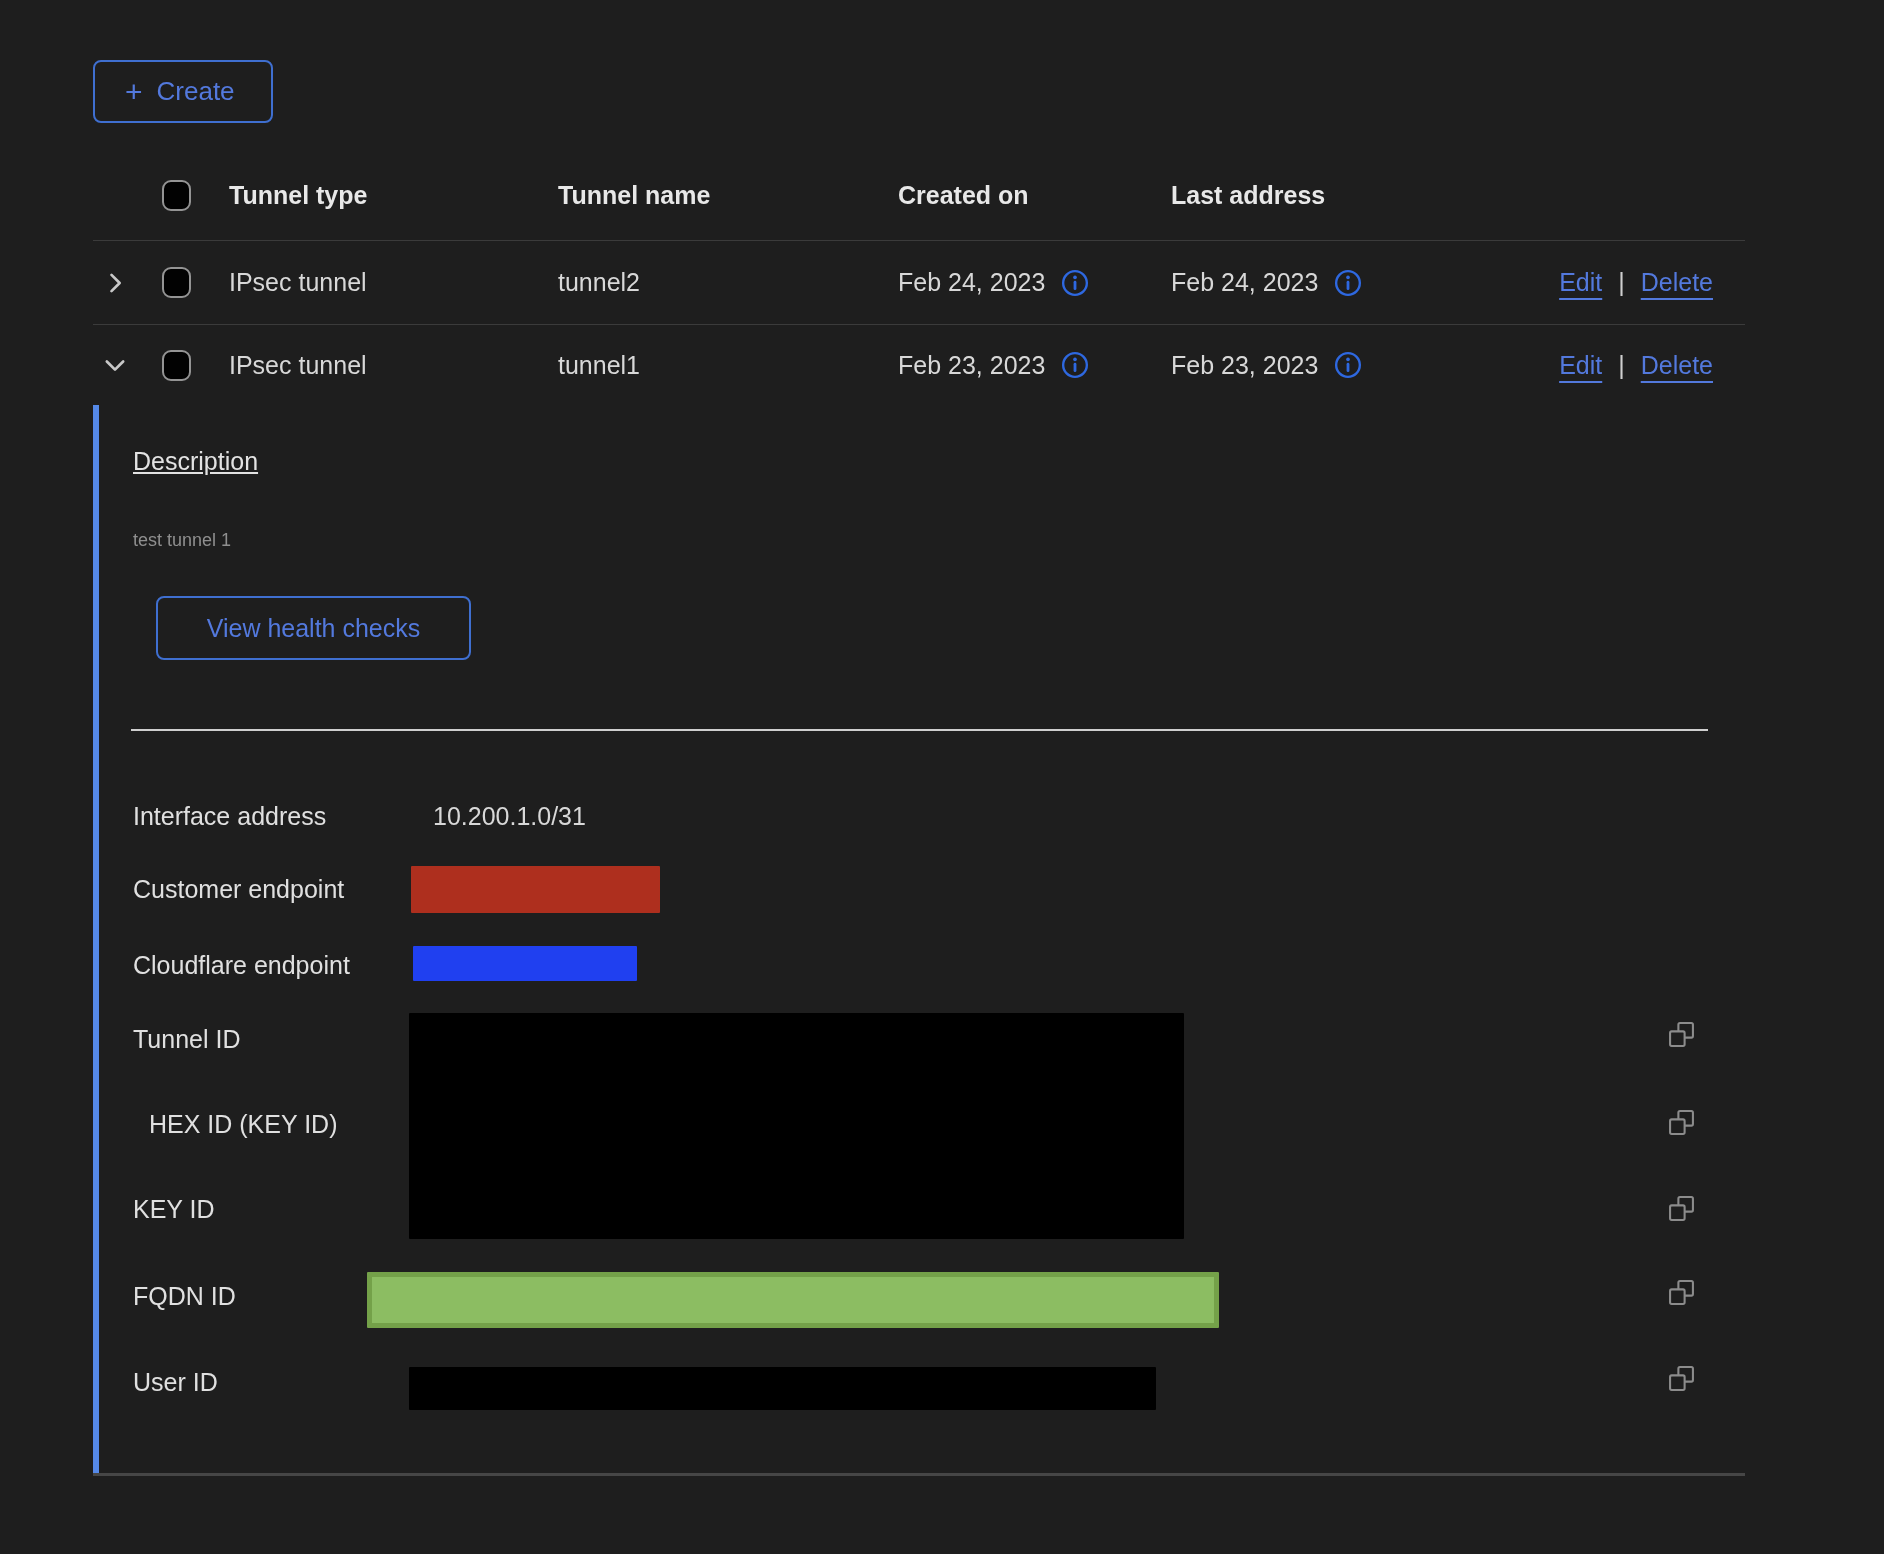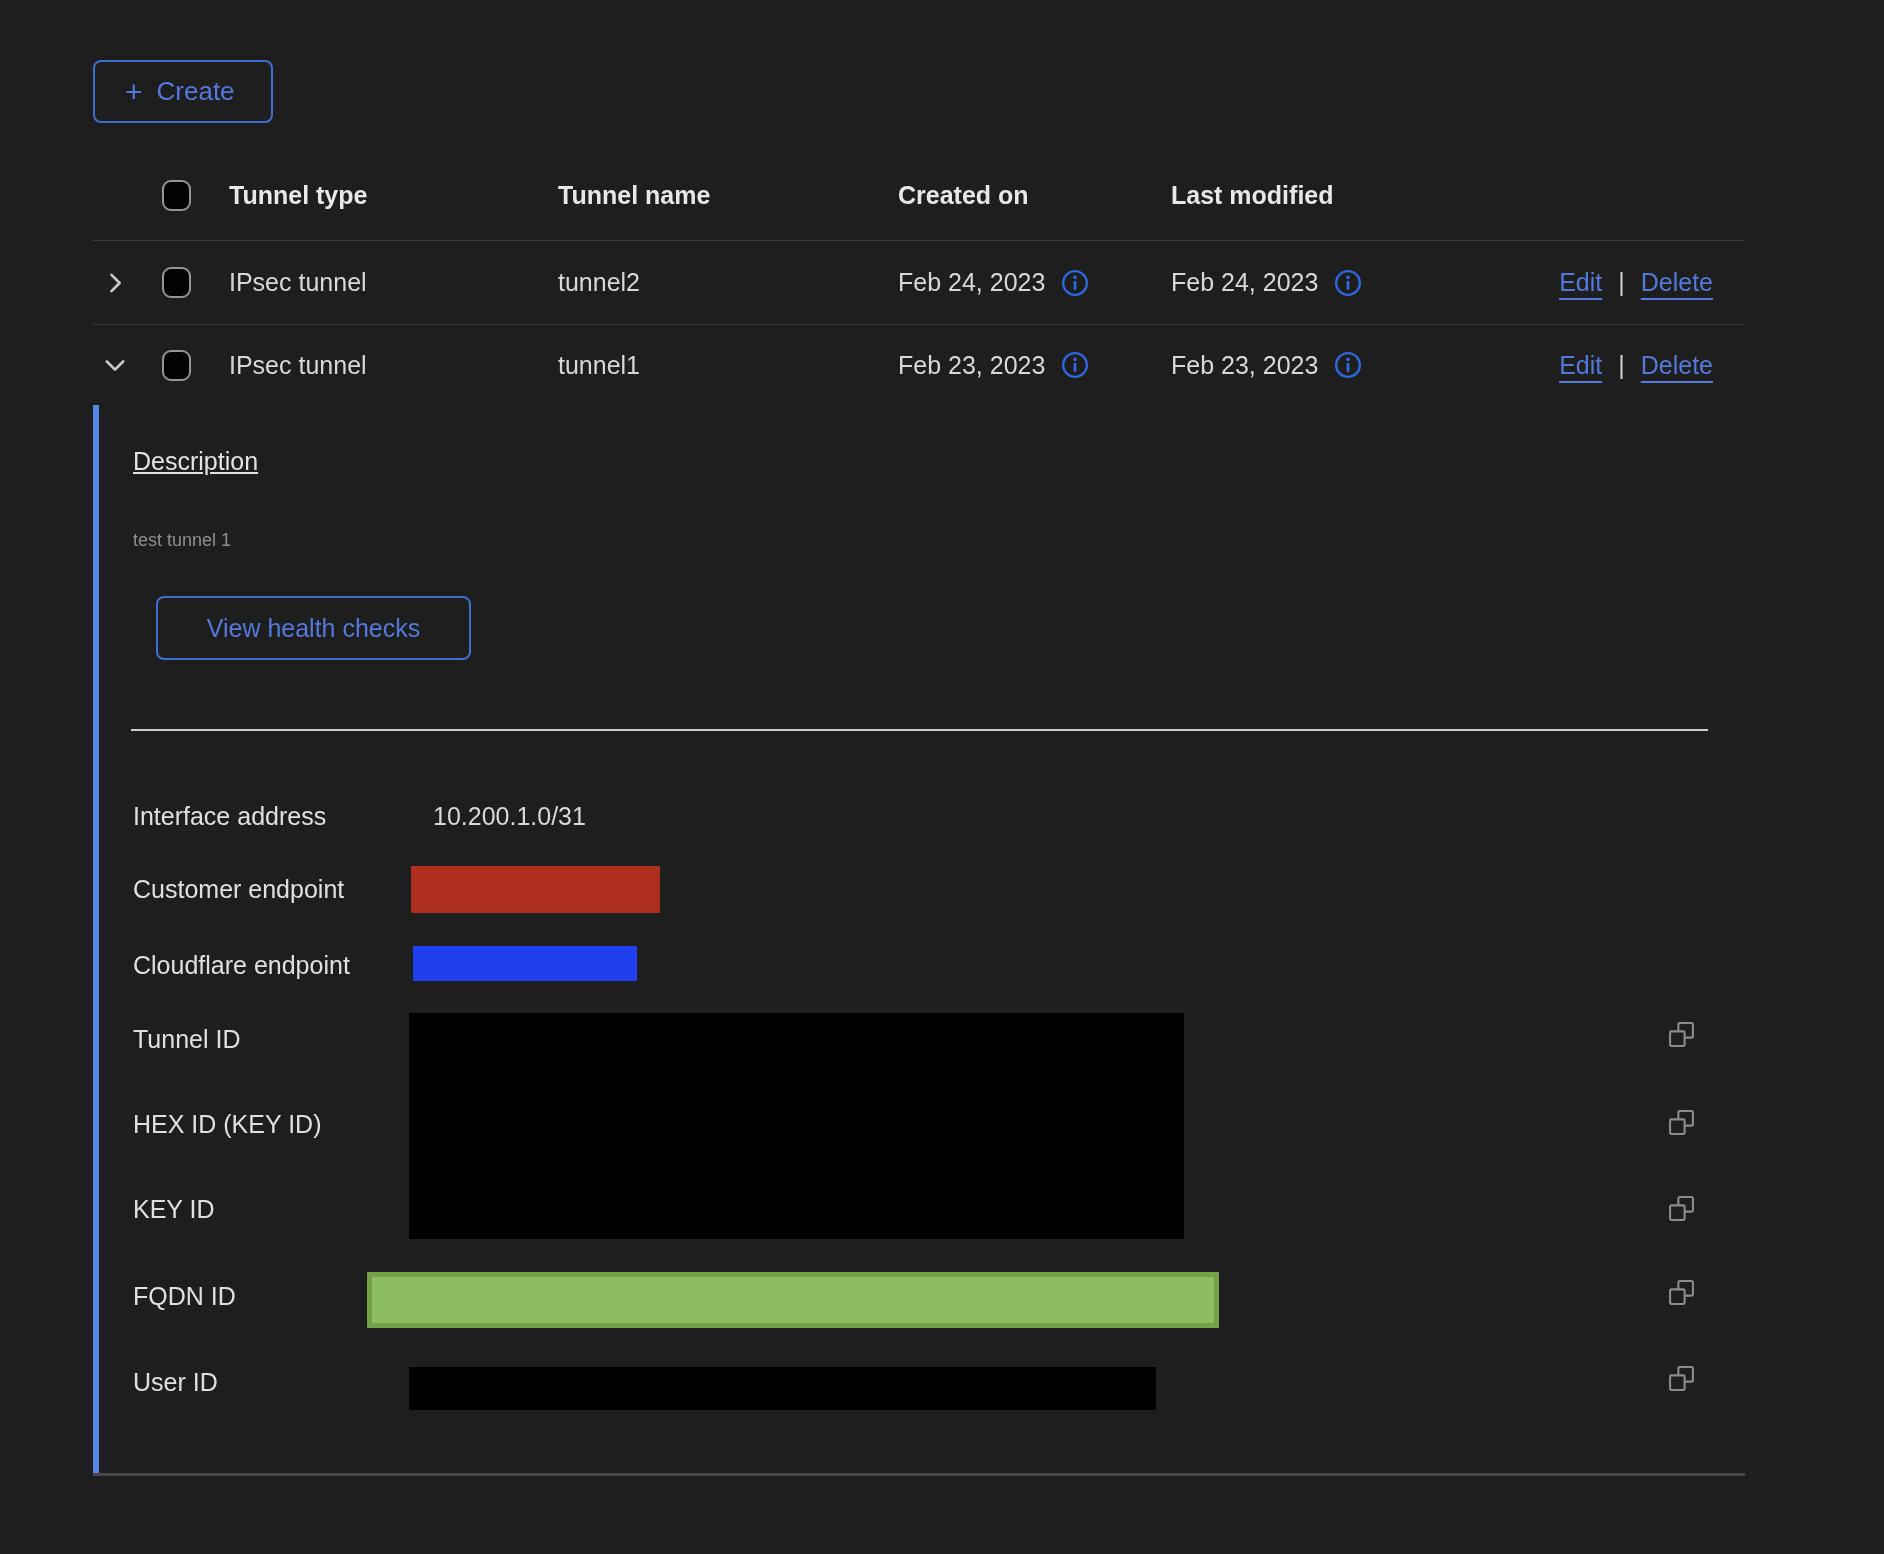--- a/index.html
+++ b/index.html
@@ -119,21 +119,21 @@
   <div class="table">
 
     <div class="thead">
       <div class="c-exp"></div>
       <div class="c-chk">
           <div class="checkbox"></div>
         </div>
       <div class="c-type">Tunnel type</div>
       <div class="c-name">Tunnel name</div>
       <div class="c-created">Created on</div>
-      <div class="c-mod">Last modified</div>
+      <div class="c-mod">Last address</div>
       <div class="c-actions"></div>
     </div>
 
     <div class="trow r0">
       <div class="c-exp">
         <button class="exp-btn">
           <svg width="28" height="28" viewBox="0 0 24 24" fill="none" stroke="#c8c8c8" stroke-width="2.3" stroke-linecap="round" stroke-linejoin="round">
               <polyline points="9,5 16,12 9,19"></polyline>
             </svg>
         </button>
@@ -203,21 +203,21 @@
       <div class="abs lbl" style="left:34px;top:397px;">Interface address</div>
       <div class="abs val" style="left:334px;top:397px;">10.200.1.0/31</div>
 
       <div class="abs lbl" style="left:34px;top:470px;">Customer endpoint</div>
       <div class="abs redact redact-red"></div>
 
       <div class="abs lbl" style="left:34px;top:546px;">Cloudflare endpoint</div>
       <div class="abs redact redact-blue"></div>
 
       <div class="abs lbl" style="left:34px;top:620px;">Tunnel ID</div>
-      <div class="abs lbl" style="left:34px;top:705px;">HEX ID (KEY ID)</div>
+      <div class="abs lbl" style="left:50px;top:705px;">HEX ID (KEY ID)</div>
       <div class="abs lbl" style="left:34px;top:790px;">KEY ID</div>
       <div class="abs redact redact-ids"></div>
 
       <button class="abs copy-btn copy-1">
         <svg width="27" height="27" viewBox="0 0 26 26">
             <use href="#icn-copy"></use>
           </svg>
       </button>
       <button class="abs copy-btn copy-2">
         <svg width="27" height="27" viewBox="0 0 26 26">

